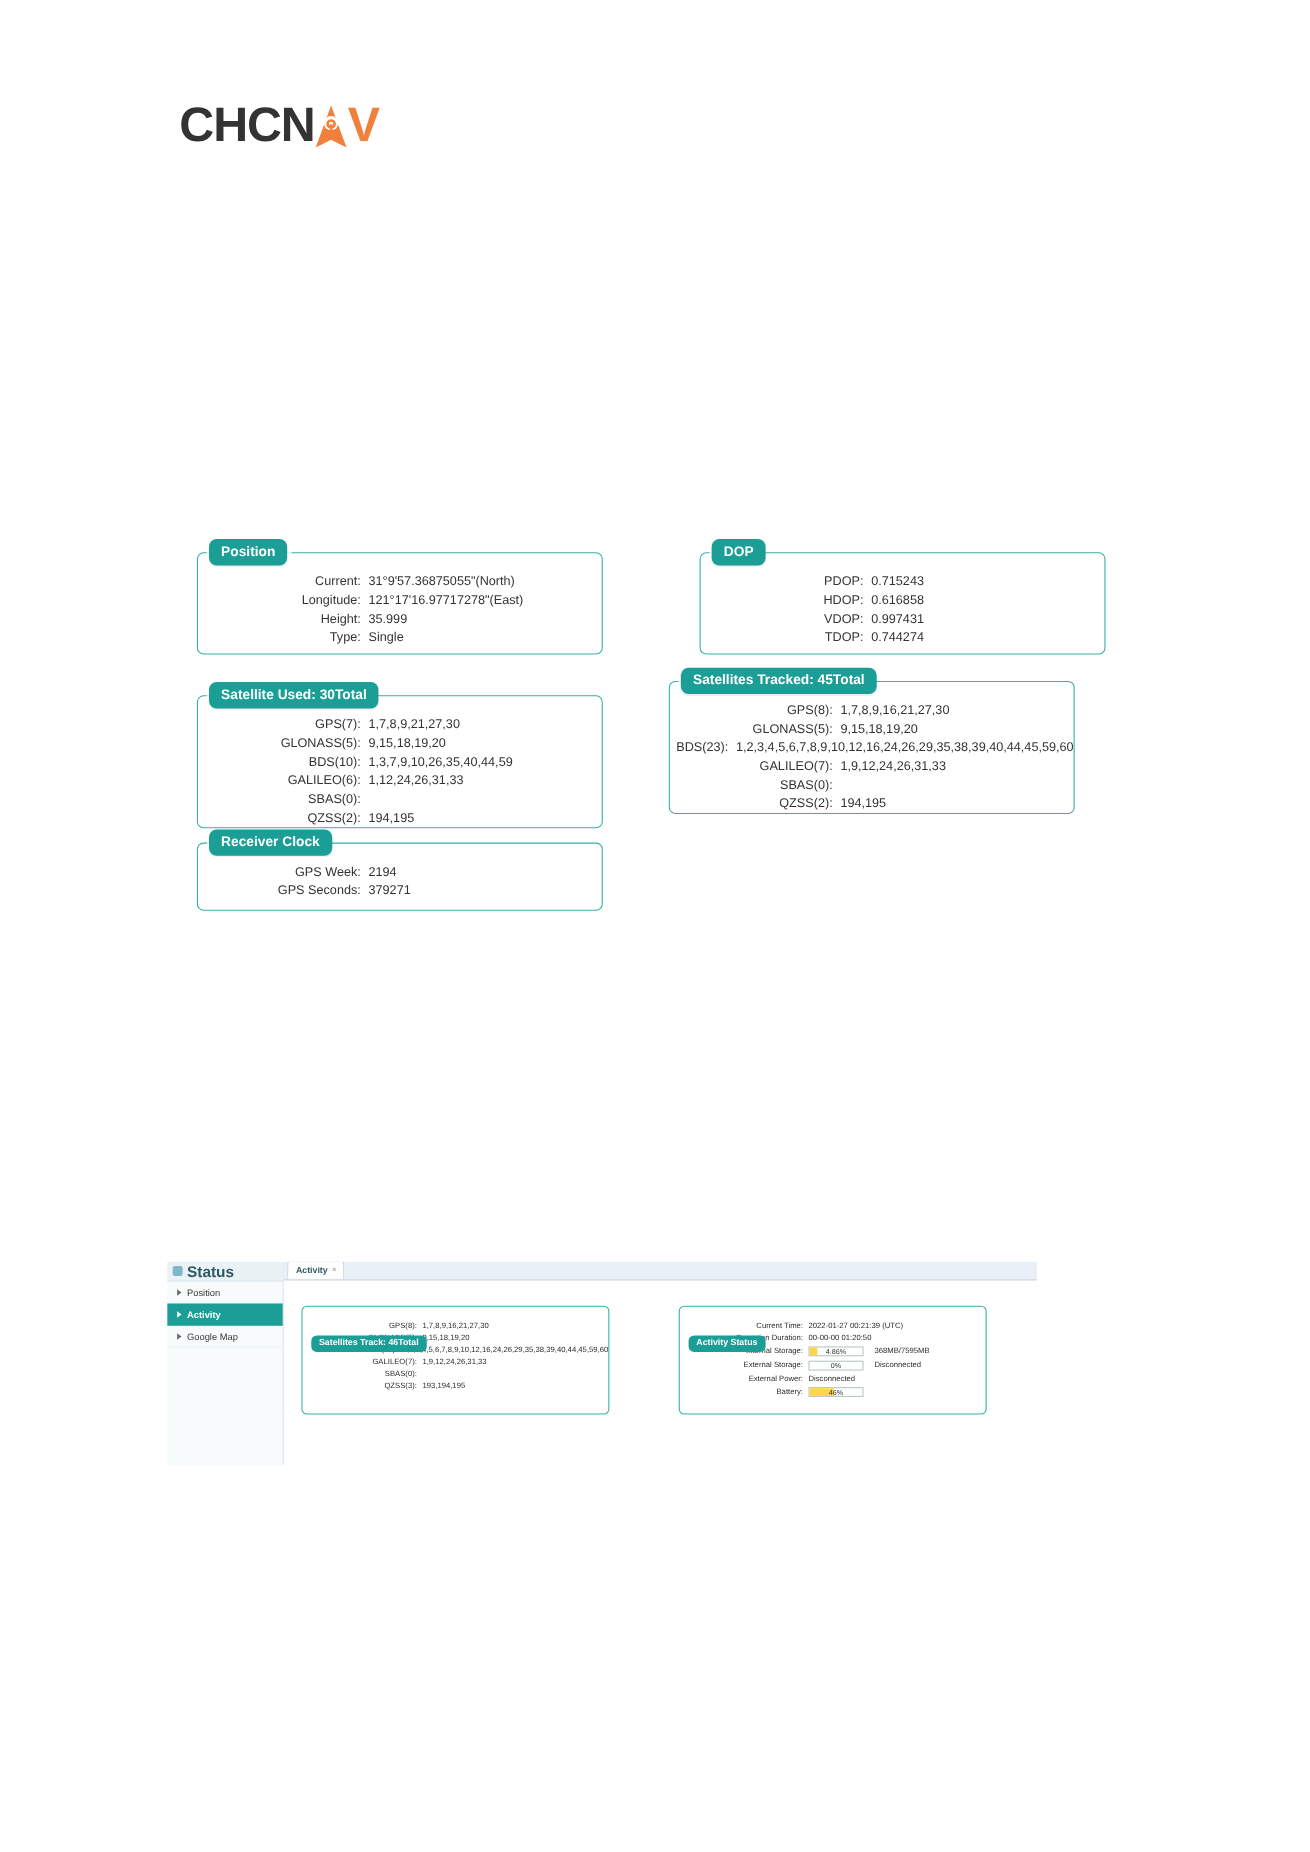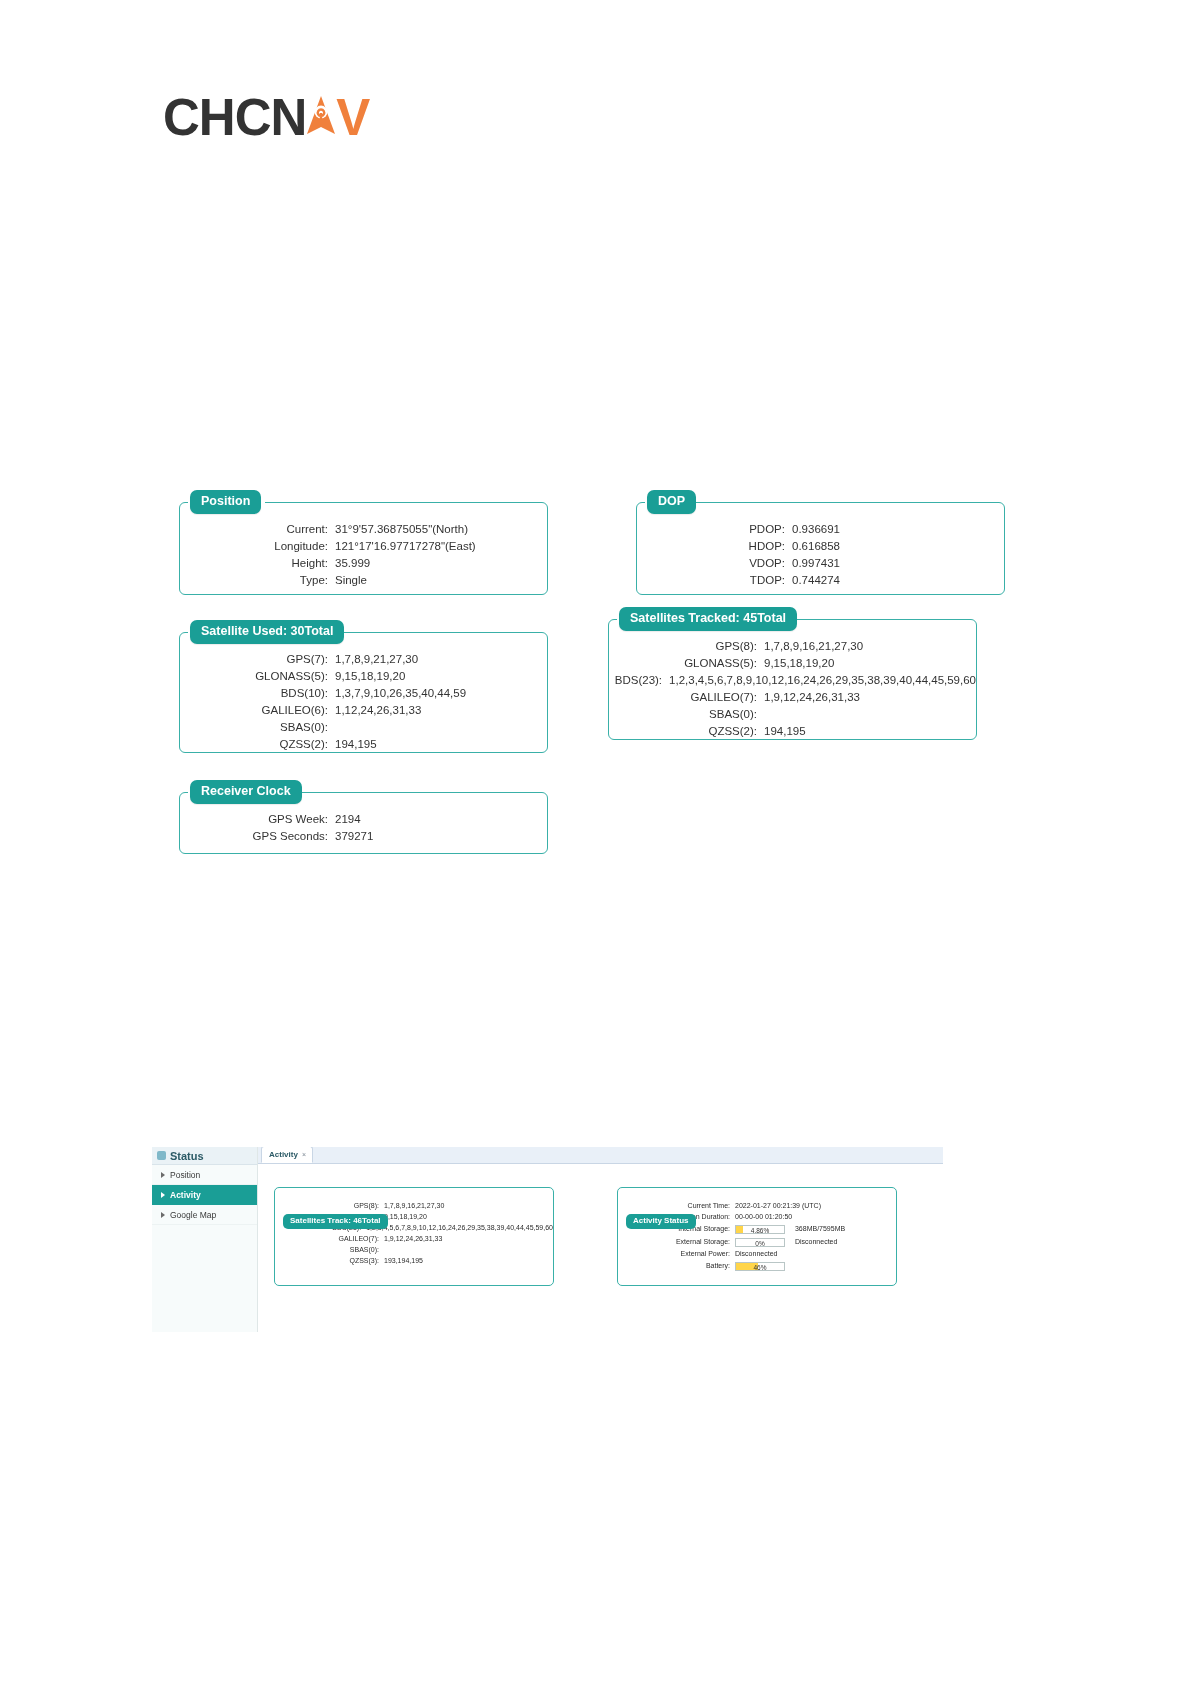--- a/index.html
+++ b/index.html
@@ -14,21 +14,21 @@
     font-family: "Liberation Sans", sans-serif;
     color: #333;
     overflow: hidden;
   }
 
   
   .logo {
     position: absolute;
     left: 163px;
     top: 92px;
-    font-size: 51px;
+    font-size: 44px;
     font-weight: bold;
     letter-spacing: -1px;
     line-height: 1;
     display: flex;
     align-items: center;
   }
   .logo .part-orange { color: #f0803c; position: relative; display: inline-block; }
   .logo .pin-wrap {
     position: relative;
     display: inline-block;
@@ -117,21 +117,21 @@
     border-right: 1px solid #dfe7e7;
   }
   .sb-header {
     height: 17px;
     background: #eaf2f6;
     border-bottom: 1px solid #d9e4ea;
     display: flex;
     align-items: center;
     padding-left: 5px;
     font-weight: bold;
-    font-size: 11px;
+    font-size: 14px;
     color: #2b5a66;
     gap: 4px;
   }
   .sb-header .sb-ico {
     width: 9px; height: 9px;
     background: #7fb8c9;
     border-radius: 2px;
     display: inline-block;
     flex: 0 0 auto;
   }
@@ -285,21 +285,21 @@
     </div>
   </div>
 </div>
 
 <div class="panel" style="left:636px; top:502px; width:369px; height:93px;">
   <div class="panel-notch" style="width:48px;"></div>
   <div class="panel-legend">DOP</div>
   <div class="panel-body w-label-dop">
     <div class="row">
       <div class="k">PDOP:</div>
-      <div class="v">0.936691</div>
+      <div class="v">0.715243</div>
     </div>
     <div class="row">
       <div class="k">HDOP:</div>
       <div class="v">0.616858</div>
     </div>
     <div class="row">
       <div class="k">VDOP:</div>
       <div class="v">0.997431</div>
     </div>
     <div class="row">
@@ -364,21 +364,21 @@
       <div class="k">SBAS(0):</div>
       <div class="v"></div>
     </div>
     <div class="row">
       <div class="k">QZSS(2):</div>
       <div class="v">194,195</div>
     </div>
   </div>
 </div>
 
-<div class="panel" style="left:179px; top:766px; width:369px; height:62px;margin-top:26px;">
+<div class="panel" style="left:179px; top:766px; width:369px; height:62px;">
   <div class="panel-notch" style="width:113px;"></div>
   <div class="panel-legend">Receiver Clock</div>
   <div class="panel-body w-label-sat">
     <div class="row">
       <div class="k">GPS Week:</div>
       <div class="v">2194</div>
     </div>
     <div class="row">
       <div class="k">GPS Seconds:</div>
       <div class="v">379271</div>

